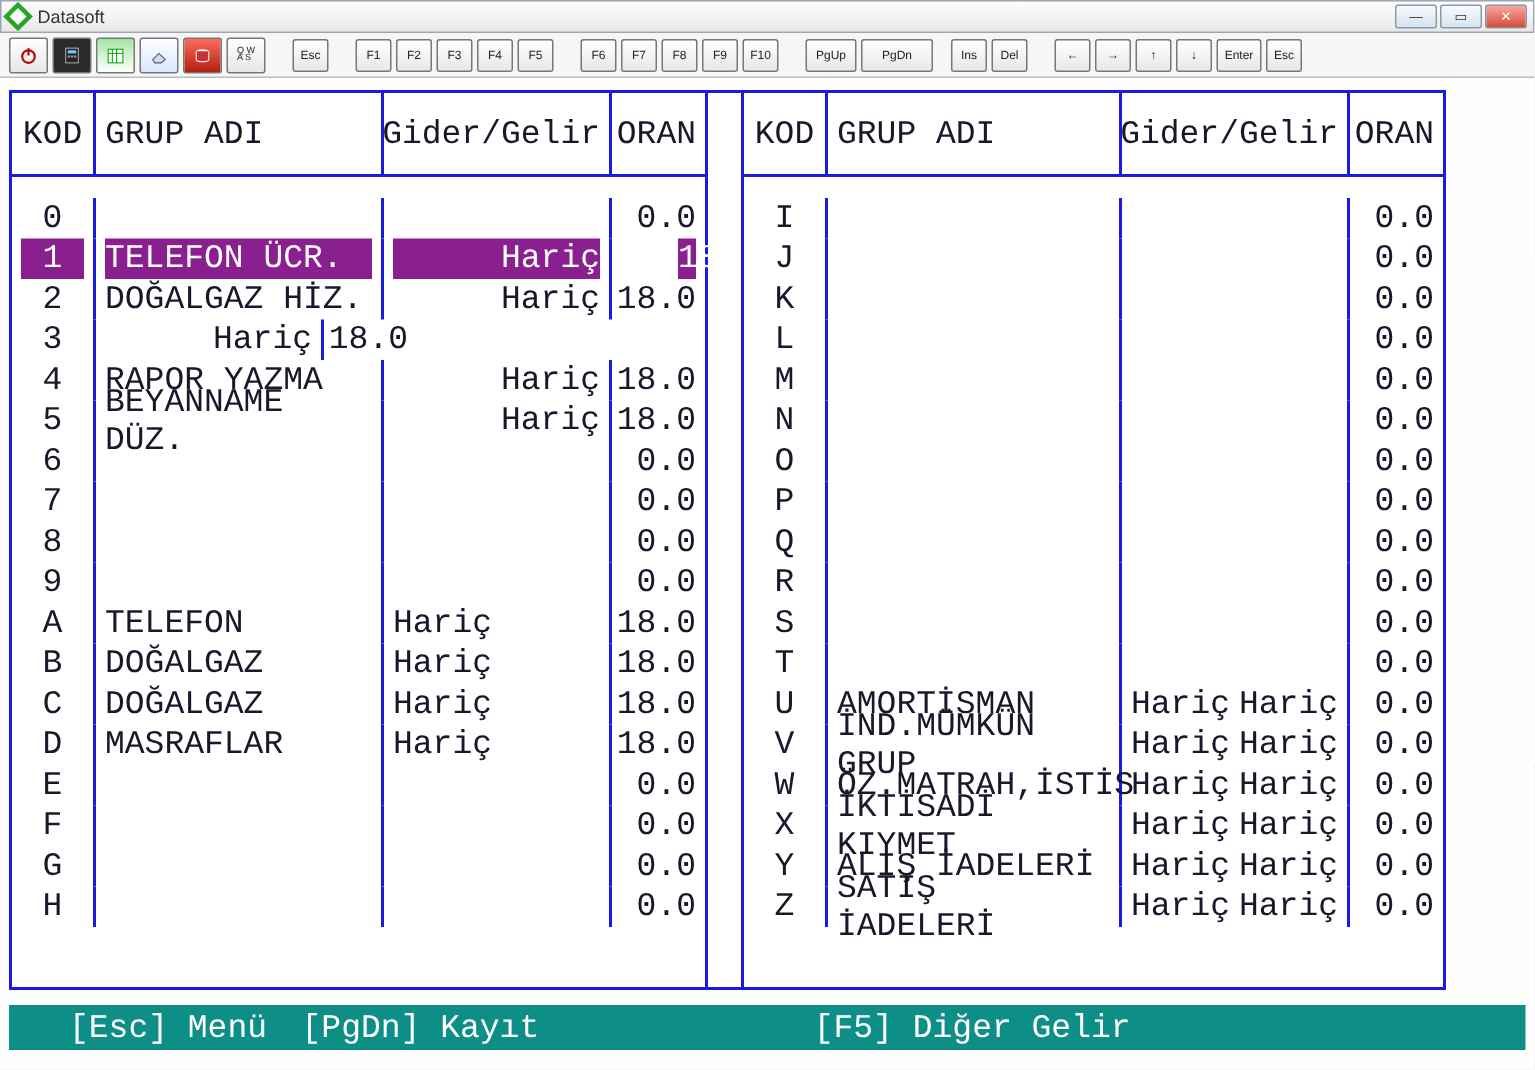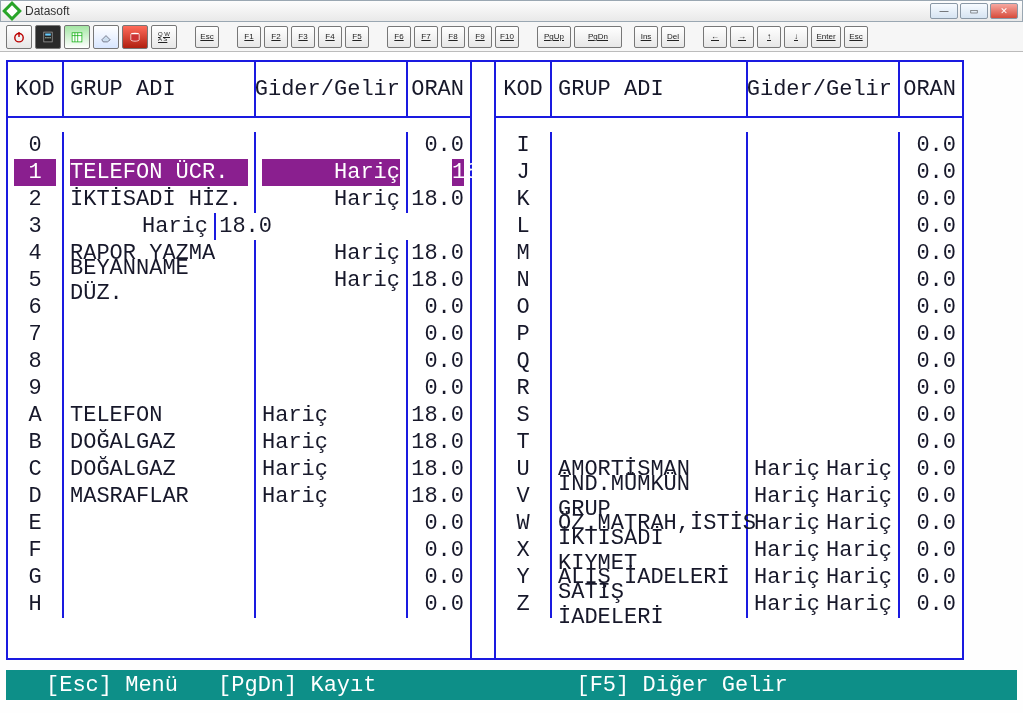--- a/index.html
+++ b/index.html
@@ -54,21 +54,20 @@
   .tbtn {
     width: 24px; height: 22px;
     border: 1px solid #777;
     border-radius: 2px;
     background: linear-gradient(#fff,#e7e7e7);
     font-size: 8px;
     display:flex; align-items:center; justify-content:center;
     color:#222;
     padding: 0 2px;
     white-space: nowrap;
-    text-decoration: underline;
   }
   .tbtn.big { width: 26px; height: 24px; }
   .tbtn.color-red { background: linear-gradient(#ff6b5a,#b02010); color:#fff; }
   .tbtn.color-dark { background:#2b2b2b; color:#fff; }
   .tbtn.color-green { background: linear-gradient(#a4e6a4,#fff); }
   .tbtn.color-blue { background: linear-gradient(#fff,#d8e6ff); }
   .gap { width: 12px; }
   .tbtn svg { width: 14px; height: 14px; }
 
   
@@ -129,21 +128,21 @@
   .c-gg .gg-right { text-align:right; }
 
   .statusbar {
     margin-top: 10px;
     height: 30px;
     background: #0d8f88;
     color: #fff;
     font-family: "Courier New", monospace;
     font-size: 22px;
     display:flex; align-items:center;
-    gap: 40px;
+    gap: 23px;
     padding: 0 40px;
   }
 </style>
 </head>
 <body>
 
 <div class="titlebar">
   <div class="ticon"></div>
   <span>Datasoft</span>
   <div class="spacer"></div>
@@ -254,21 +253,21 @@
                   <span>Hariç</span>
                 </span>
               </span>
             </div>
             <div class="col c-oran">
               <span class="cell-sel" style="text-align: right;">18.0</span>
             </div>
           </div>
           <div class="row">
             <div class="col c-kod">2</div>
-            <div class="col c-name">İKTİSADİ HİZ.</div>
+            <div class="col c-name">DOĞALGAZ HİZ.</div>
             <div class="col c-gg">
               <div class="inner">
                 <span class="gg-left"></span>
                 <span class="gg-right">Hariç</span>
               </div>
             </div>
             <div class="col c-oran">18.0</div>
           </div>
           <div class="row">
             <div class="col c-kod">3</div>

